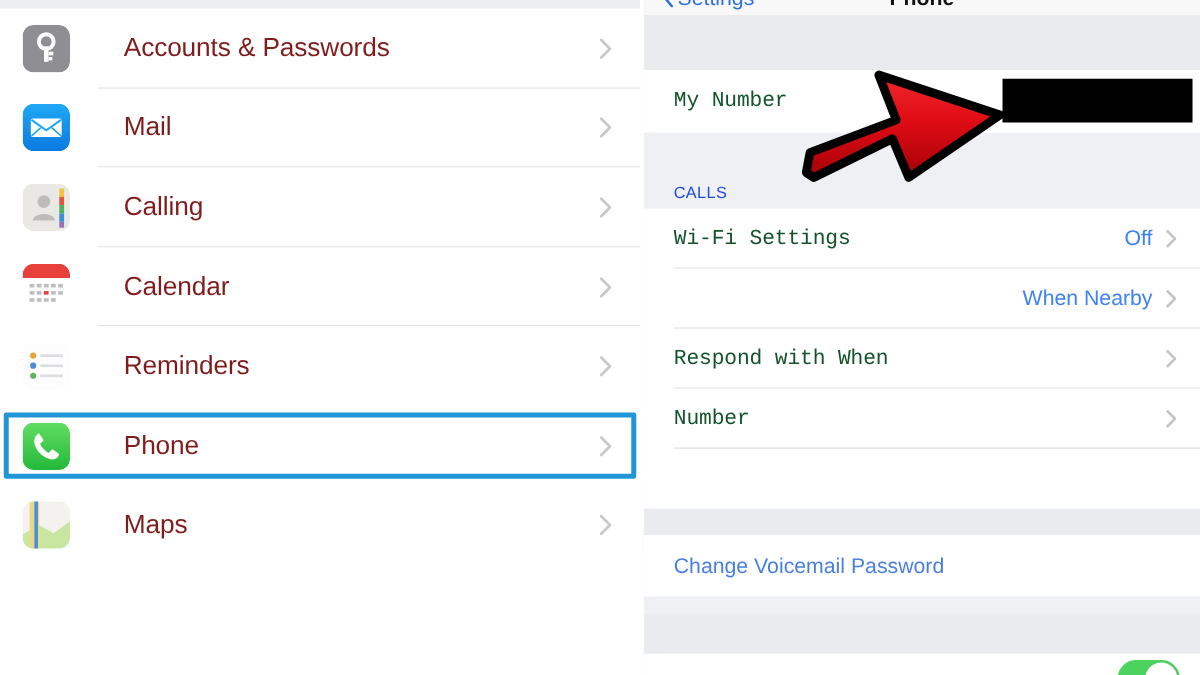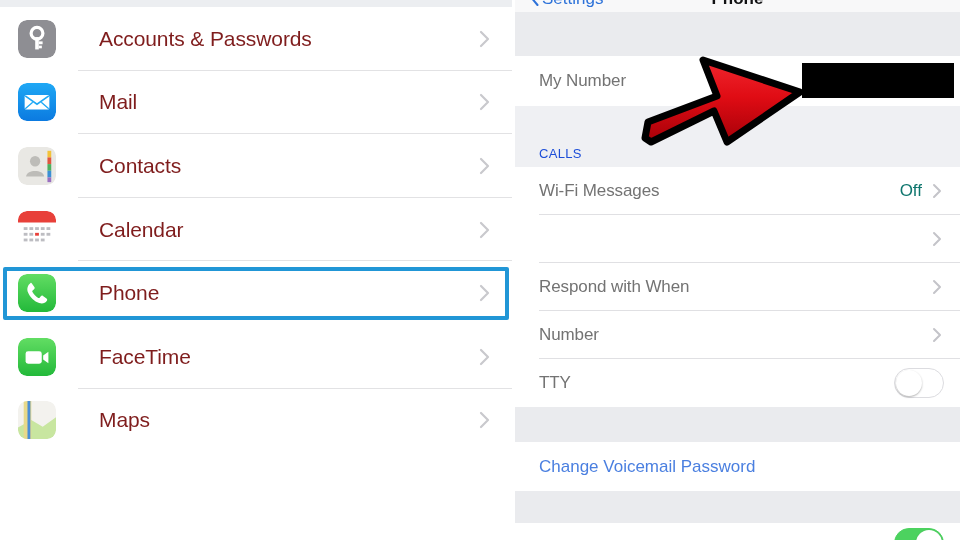--- a/index.html
+++ b/index.html
@@ -130,29 +130,30 @@
     position: relative;
     height: 48px;
     display: flex;
     align-items: center;
     background: #ffffff;
   }
   .r-row .r-label {
     position: absolute;
     left: 24px;
     font-size: 17px;
-    color: #737373;
+    color: #14532d;
     letter-spacing: -0.1px;
     white-space: nowrap;
+    font-family: Liberation Mono, monospace;
   }
   .r-row .r-value {
     position: absolute;
     right: 38px;
     font-size: 17px;
-    color: #0f766e;
+    color: #3b82f6;
     white-space: nowrap;
   }
   .r-row .r-chev {
     position: absolute;
     right: 18px;
     width: 10px; height: 16px;
   }
   .r-div {
     position: absolute;
     left: 24px; right: 0; bottom: 0;
@@ -274,21 +275,21 @@
             <rect x="0" y="0" width="40" height="40" rx="9" fill="#e9e8e4"></rect>
             <circle cx="18" cy="15" r="5.4" fill="#bdbcb8"></circle>
             <path d="M8.5 31 C9.5 23.5 26.5 23.5 27.5 31 Z" fill="#bdbcb8"></path>
             <rect x="31" y="4" width="4" height="7" fill="#f3c23a"></rect>
             <rect x="31" y="11" width="4" height="7" fill="#e0563f"></rect>
             <rect x="31" y="18" width="4" height="7" fill="#4db05e"></rect>
             <rect x="31" y="25" width="4" height="7" fill="#3b8fd4"></rect>
             <rect x="31" y="32" width="4" height="5" fill="#9a6fc0"></rect>
           </svg>
         </span>
-        <span class="l-label">Contacts</span>
+        <span class="l-label">Calling</span>
         <span class="l-chev">
           <svg class="icon-svg" viewBox="0 0 11 18">
               <path d="M2 2 L9 9 L2 16" fill="none" stroke="#c9c9cd" stroke-width="2.2" stroke-linecap="round" stroke-linejoin="round"></path>
             </svg>
         </span>
         <span class="l-div"></span>
       </div>
 
       <div class="l-row">
         <span class="l-icon">
@@ -315,20 +316,39 @@
         </span>
         <span class="l-label">Calendar</span>
         <span class="l-chev">
           <svg class="icon-svg" viewBox="0 0 11 18">
               <path d="M2 2 L9 9 L2 16" fill="none" stroke="#c9c9cd" stroke-width="2.2" stroke-linecap="round" stroke-linejoin="round"></path>
             </svg>
         </span>
         <span class="l-div"></span>
       </div>
 
+      <div class="l-row">
+        <span class="l-icon">
+          <svg class="icon-svg" viewBox="0 0 40 40">
+            <rect x="0" y="0" width="40" height="40" rx="9" fill="#fdfdfd"></rect>
+            <circle cx="9" cy="11" r="2.6" fill="#e8a33d"></circle>
+            <circle cx="9" cy="19.5" r="2.6" fill="#4a8ed6"></circle>
+            <circle cx="9" cy="28" r="2.6" fill="#5fb85f"></circle>
+            <rect x="15" y="10" width="19" height="2.2" fill="#dedee2"></rect>
+            <rect x="15" y="18.5" width="19" height="2.2" fill="#dedee2"></rect>
+            <rect x="15" y="27" width="19" height="2.2" fill="#dedee2"></rect>
+          </svg>
+        </span>
+        <span class="l-label">Reminders</span>
+        <span class="l-chev">
+          <svg class="icon-svg" viewBox="0 0 11 18">
+              <path d="M2 2 L9 9 L2 16" fill="none" stroke="#c9c9cd" stroke-width="2.2" stroke-linecap="round" stroke-linejoin="round"></path>
+            </svg>
+        </span>
+      </div>
 
       <div class="l-row" id="row-phone">
         <span id="phone-highlight"></span>
         <span class="l-icon">
           <svg class="icon-svg" viewBox="0 0 40 40">
             <defs>
                 <linearGradient id="gphone" x1="0" y1="0" x2="0" y2="1">
               <stop offset="0" stop-color="#62dd63"></stop>
                   <stop offset="1" stop-color="#23b93a"></stop>
             </linearGradient>
@@ -339,42 +359,20 @@
         </span>
         <span class="l-label">Phone</span>
         <span class="l-chev">
           <svg class="icon-svg" viewBox="0 0 11 18">
               <path d="M2 2 L9 9 L2 16" fill="none" stroke="#c9c9cd" stroke-width="2.2" stroke-linecap="round" stroke-linejoin="round"></path>
             </svg>
         </span>
       </div>
 
 
-      <div class="l-row">
-        <span class="l-icon">
-          <svg class="icon-svg" viewBox="0 0 40 40">
-            <defs>
-                <linearGradient id="gft" x1="0" y1="0" x2="0" y2="1">
-              <stop offset="0" stop-color="#62dd63"></stop>
-                  <stop offset="1" stop-color="#23b93a"></stop>
-            </linearGradient>
-              </defs>
-            <rect x="0" y="0" width="40" height="40" rx="9" fill="url(#gft)"></rect>
-            <rect x="8" y="14" width="17" height="13" rx="2.6" fill="#ffffff"></rect>
-            <path d="M26.5 18.5 L32 14.5 L32 26.5 L26.5 22.5 Z" fill="#ffffff"></path>
-          </svg>
-        </span>
-        <span class="l-label">FaceTime</span>
-        <span class="l-chev">
-          <svg class="icon-svg" viewBox="0 0 11 18">
-              <path d="M2 2 L9 9 L2 16" fill="none" stroke="#c9c9cd" stroke-width="2.2" stroke-linecap="round" stroke-linejoin="round"></path>
-            </svg>
-        </span>
-        <span class="l-div"></span>
-      </div>
 
       <div class="l-row">
         <span class="l-icon">
           <svg class="icon-svg" viewBox="0 0 40 40">
             <rect x="0" y="0" width="40" height="40" rx="9" fill="#f3f2ee"></rect>
             <path d="M0 28 L14 20 L26 27 L40 17 L40 31 A9 9 0 0 1 31 40 L9 40 A9 9 0 0 1 0 31 Z" fill="#c8e6a0"></path>
             <path d="M6 0 L14 0 L14 40 L6 40 Z" fill="#e8d98a"></path>
             <path d="M10 0 L13 0 L13 40 L10 40 Z" fill="#4a8ed6"></path>
           </svg>
         </span>
@@ -411,31 +409,32 @@
       </div>
     </div>
 
     <div class="r-section-hdr" style="position:absolute; left:0; top:106px; height:61px;">
       <span>CALLS</span>
     </div>
 
     <div class="r-card" style="position:absolute; left:0; top:167px; height:240px;">
 
       <div class="r-row">
-        <span class="r-label">Wi-Fi Messages</span>
+        <span class="r-label">Wi-Fi Settings</span>
         <span class="r-value">Off</span>
         <span class="r-chev">
           <svg class="icon-svg" viewBox="0 0 10 16">
               <path d="M2 2 L8 8 L2 14" fill="none" stroke="#c4c4c9" stroke-width="2" stroke-linecap="round" stroke-linejoin="round"></path>
             </svg>
         </span>
         <span class="r-div"></span>
       </div>
 
       <div class="r-row">
+        <span class="r-value">When Nearby</span>
         <span class="r-chev">
           <svg class="icon-svg" viewBox="0 0 10 16">
               <path d="M2 2 L8 8 L2 14" fill="none" stroke="#c4c4c9" stroke-width="2" stroke-linecap="round" stroke-linejoin="round"></path>
             </svg>
         </span>
         <span class="r-div"></span>
       </div>
 
       <div class="r-row">
         <span class="r-label">Respond with When</span>
@@ -450,31 +449,25 @@
       <div class="r-row">
         <span class="r-label">Number</span>
         <span class="r-chev">
           <svg class="icon-svg" viewBox="0 0 10 16">
               <path d="M2 2 L8 8 L2 14" fill="none" stroke="#c4c4c9" stroke-width="2" stroke-linecap="round" stroke-linejoin="round"></path>
             </svg>
         </span>
         <span class="r-div"></span>
       </div>
 
-      <div class="r-row">
-        <span class="r-label">TTY</span>
-        <span class="toggle">
-          <span class="knob"></span>
-        </span>
-      </div>
     </div>
 
     <div class="r-gap" style="position:absolute; left:0; top:407px; height:35px;"></div>
 
-    <div class="r-card" style="position:absolute; left:0; top:442px; height:49px;text-align:center;">
+    <div class="r-card" style="position:absolute; left:0; top:428px; height:49px;text-align:center;">
       <div class="r-row" style="height:49px;">
         <span class="r-link">Change Voicemail Password</span>
       </div>
     </div>
 
     <div class="r-gap" style="position:absolute; left:0; top:491px; height:32px;"></div>
 
     <div class="r-card" style="position:absolute; left:0; top:523px; height:17px;">
       <span class="toggle on" style="top:5px;">
         <span class="knob"></span>

